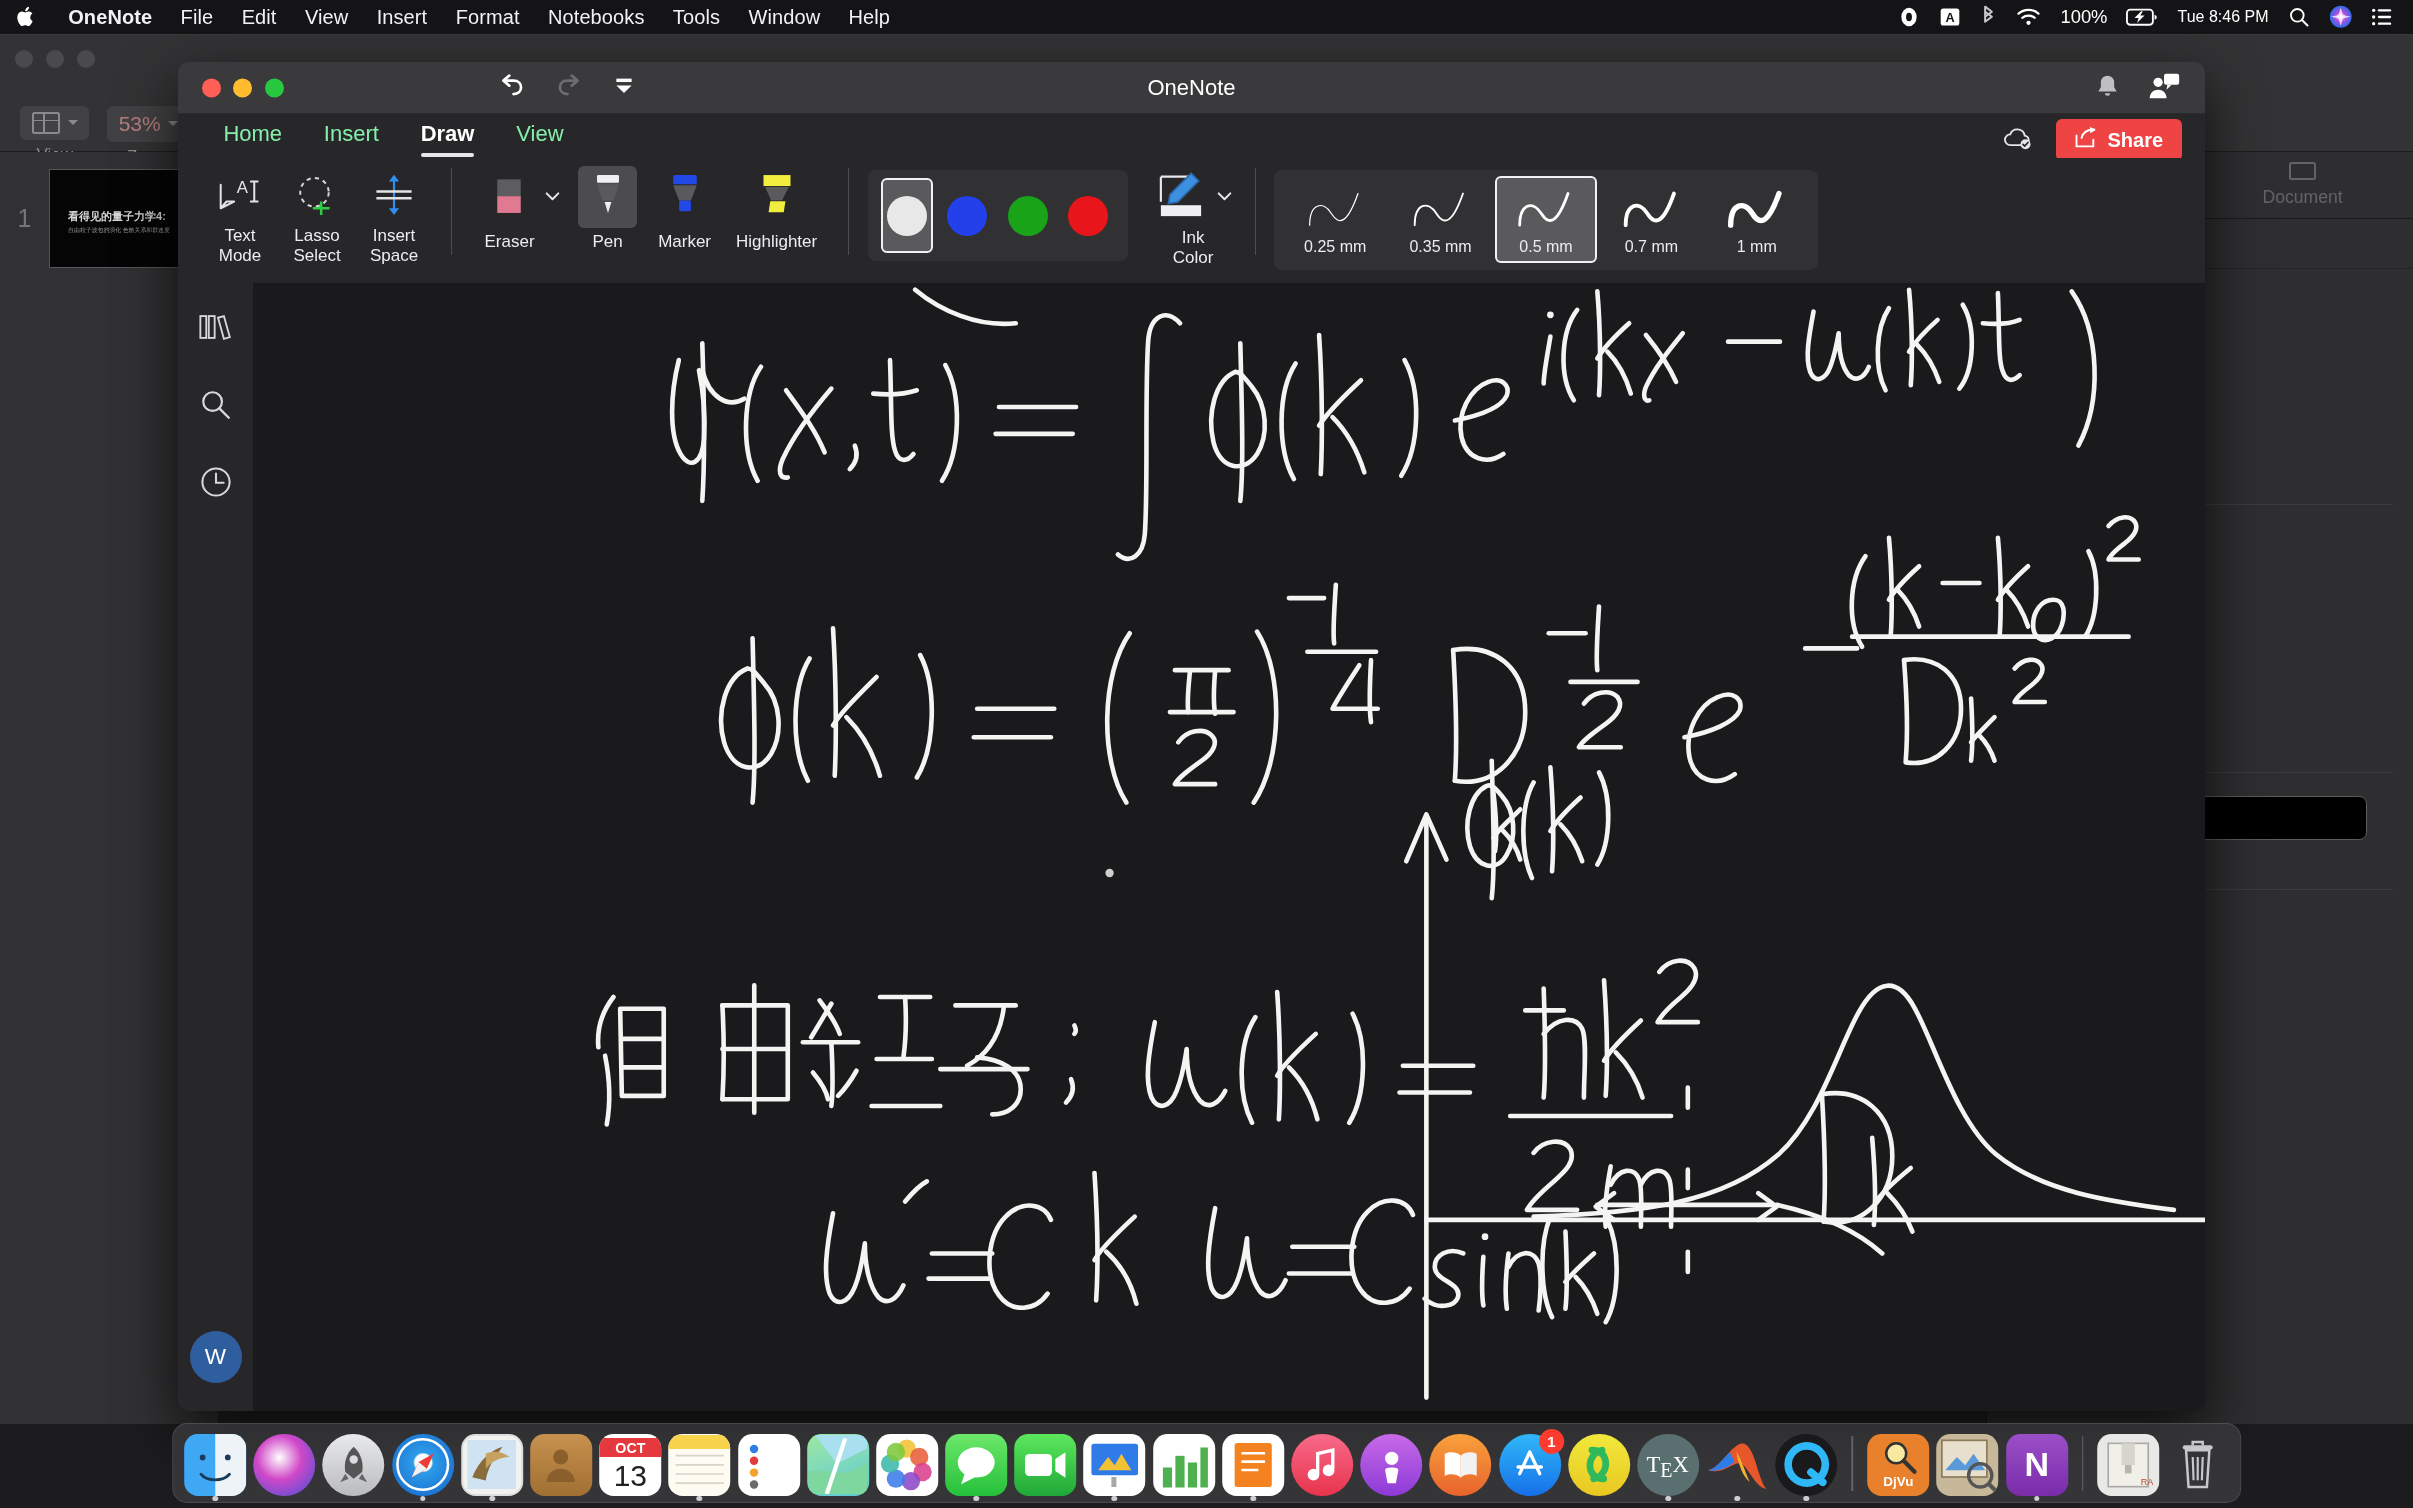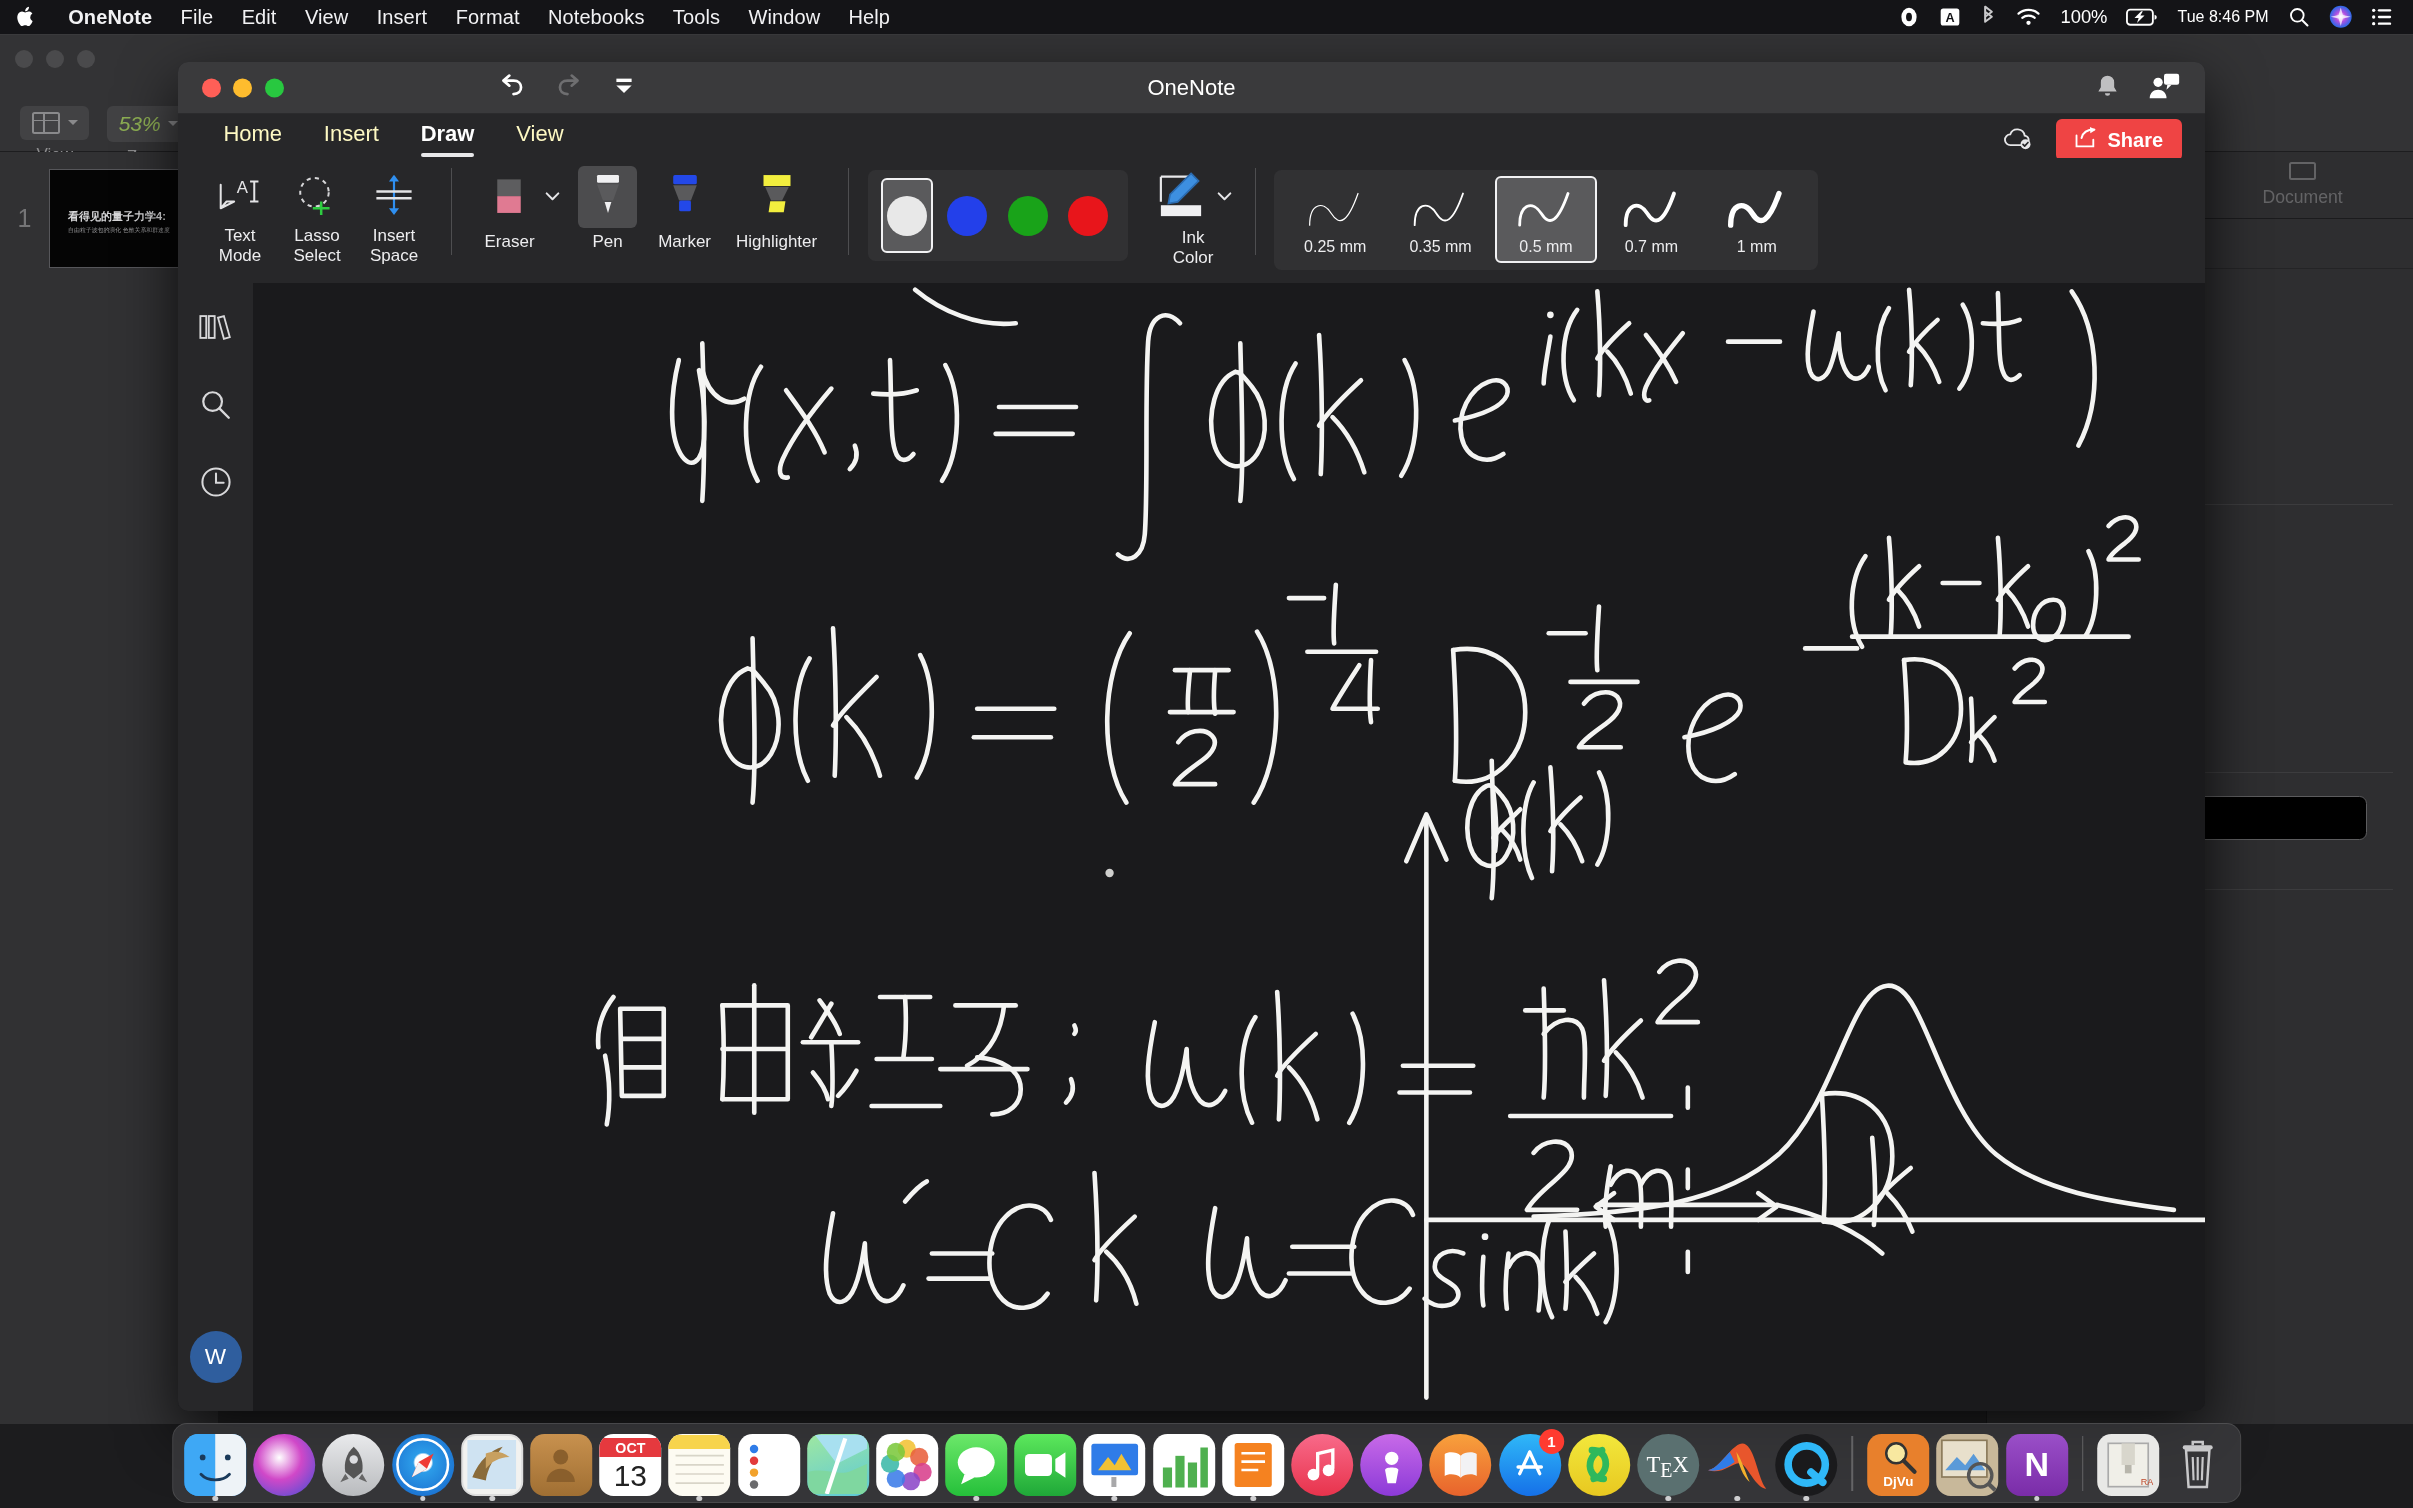--- a/index.html
+++ b/index.html
@@ -73,21 +73,21 @@
   .on-undo-grp{ position:absolute; left:317px; top:50%; transform:translateY(-50%);
       display:flex; align-items:center; gap:27px; }
   .on-wintitle{ position:absolute; left:0;right:0; top:50%; transform:translateY(-50%);
       text-align:center; font-size:22px; color:#fff; font-weight:500; }
   .on-tr-icons{ position:absolute; right:25px; top:50%; transform:translateY(-50%);
       display:flex; align-items:center; gap:28.5px; }
 
   
   .on-ribbon{ position:relative; height:44px; background:#272729; }
   .on-tabs{ position:absolute; left:27px; top:0; display:flex; gap:5px; }
-  .on-tab{ position:relative; color:#fef9c3; font-size:22px; padding:6.7px 18.4px 13.4px; }
+  .on-tab{ position:relative; color:#86efac; font-size:22px; padding:6.7px 18.4px 13.4px; }
   .on-tab.active{ color:#fff; font-weight:bold; }
   .on-tab.active::after{ content:""; position:absolute; left:18.4px; right:18.4px; bottom:3.4px;
       height:4.2px; border-radius:2.5px; background:#e8e8ea; }
   .on-share-grp{ position:absolute; right:23.5px; top:5px; display:flex; align-items:center; gap:22px; }
   .on-share-btn{ background:#ef4444; border-radius:5.9px; padding:7.5px 18.4px; display:flex;
       align-items:center; gap:10px; color:#fff; font-size:20px; font-weight:bold; }
 
   
   .on-toolbar{ position:relative; height:126px; background:#272729;
       border-bottom:0.8px solid #1f1f21; display:flex; align-items:flex-start; padding-left:23.5px; }
@@ -161,21 +161,21 @@
           <span style="width:28.5px;height:22px;border:2.1px solid #b9b9bb;border-radius:2.5px;display:block;position:relative;">
             <span style="position:absolute;left:9.2px;top:0;bottom:0;width:1.7px;background:#b9b9bb;"></span>
             <span style="position:absolute;left:0;right:0;top:5.9px;height:1.7px;background:#b9b9bb;"></span>
           </span>
           <span class="kn-chev"></span>
         </div>
         <div class="kn-tool-lbl">View</div>
       </div>
       <div class="kn-tool-grp" style="left:107px;">
         <div class="kn-tool-btn">
-          <span style="color:#bef264;font-size:21px;font-style:italic;">53%</span>
+          <span style="color:#fca5a5;font-size:21px;">53%</span>
           <span class="kn-chev"></span>
         </div>
         <div class="kn-tool-lbl">Zoom</div>
       </div>
       <div class="kn-title">
         <span class="kn-title-ic"></span>
         <span>Untitled 2 — Edited</span>
       </div>
     </div>
 

